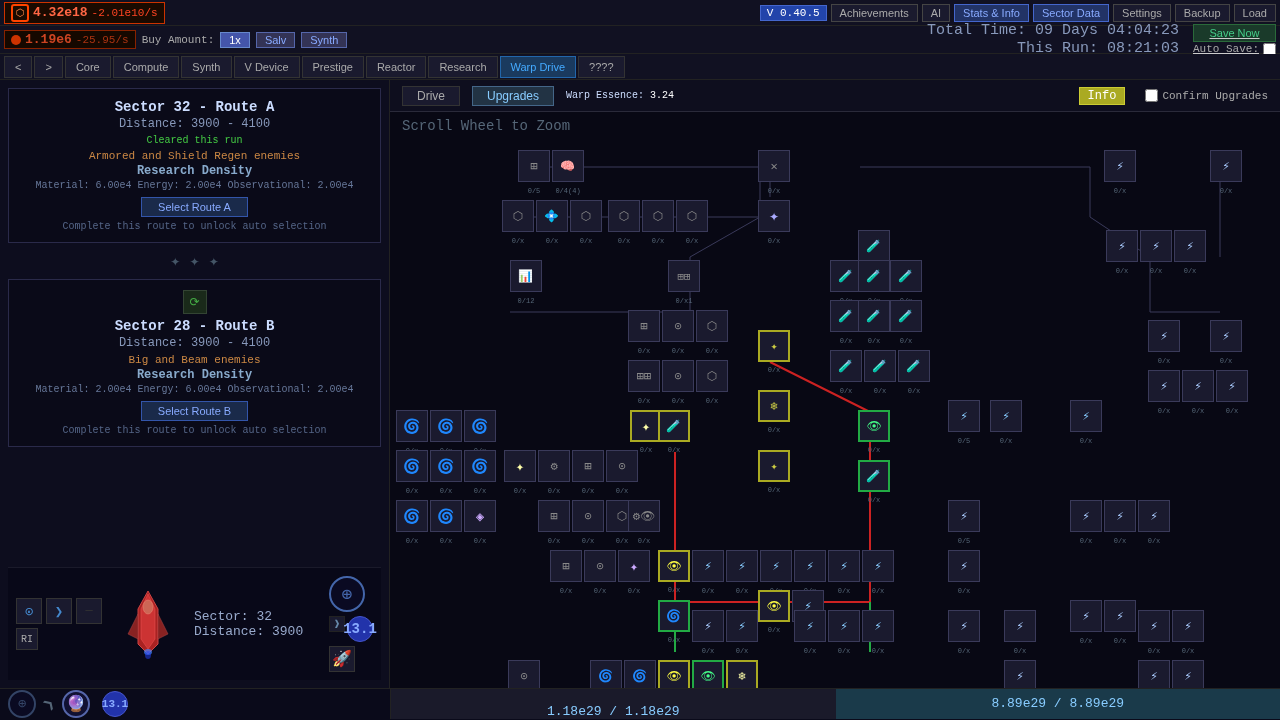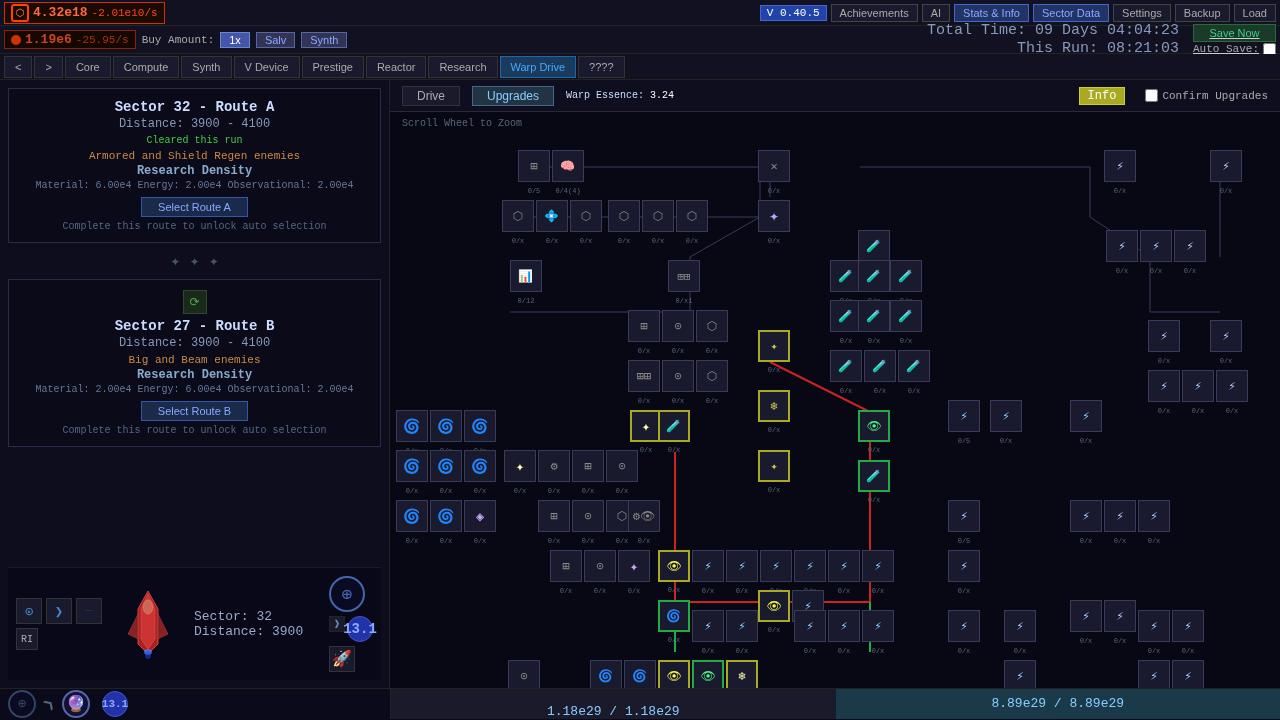--- a/index.html
+++ b/index.html
@@ -355,21 +355,21 @@
     </div>
 
     <div style="display:flex;justify-content:center;align-items:center;height:20px;">
       <span style="color:#445566;font-size:16px;">✦ ✦ ✦</span>
     </div>
 
     <div class="route-card">
       <div style="display:flex;justify-content:center;gap:8px;margin-bottom:4px;">
         <div style="width:24px;height:24px;background:#1a2a1a;border:1px solid #334433;display:flex;align-items:center;justify-content:center;font-size:12px;color:#44aa44;">⟳</div>
       </div>
-      <div class="route-title">Sector 27 - Route B</div>
+      <div class="route-title">Sector 28 - Route B</div>
       <div class="route-distance">Distance: 3900 - 4100</div>
       <div class="enemy-text">Big and Beam enemies</div>
       <div class="density-label">Research Density</div>
       <div class="material-text">Material: 2.00e4  Energy: 6.00e4  Observational: 2.00e4</div>
       <button class="select-route-btn">Select Route B</button>
       <div class="complete-text">Complete this route to unlock auto selection</div>
     </div>
 
     <div style="flex:1;"></div>
 
@@ -426,21 +426,21 @@
         <span class="warp-essence-val">3.24</span>
       </span>
       <div class="info-badge">Info</div>
       <div class="confirm-check" style="margin-left:8px;">
         <input type="checkbox" style="">
         <span>Confirm Upgrades</span>
       </div>
     </div>
 
     <div id="tree-area">
-      <span style="position:absolute;top:6px;left:12px;color:#556677;font-size:10px;">Scroll Wheel to Zoom</span>
+      <span style="position:absolute;top:6px;left:12px;color:#556677;font-size:14px;">Scroll Wheel to Zoom</span>
 
       <svg class="connections-svg">
 
         <g stroke="#3a3a5a" stroke-width="1" fill="none">
 
           <line x1="145" y1="55" x2="220" y2="55"></line>
           <line x1="220" y1="55" x2="380" y2="55"></line>
           <line x1="380" y1="55" x2="380" y2="85"></line>
 
           <line x1="120" y1="105" x2="370" y2="105"></line>

